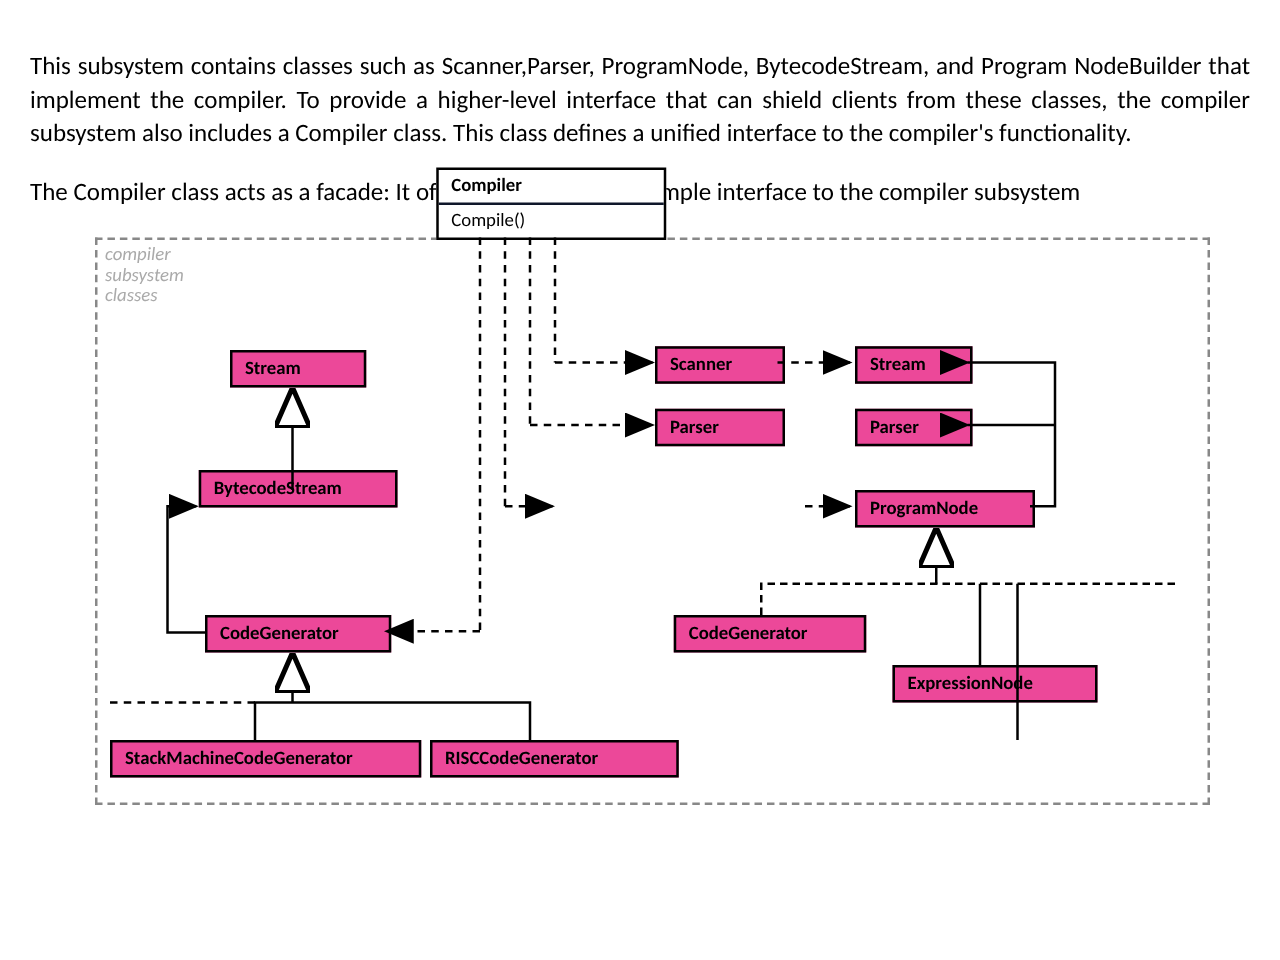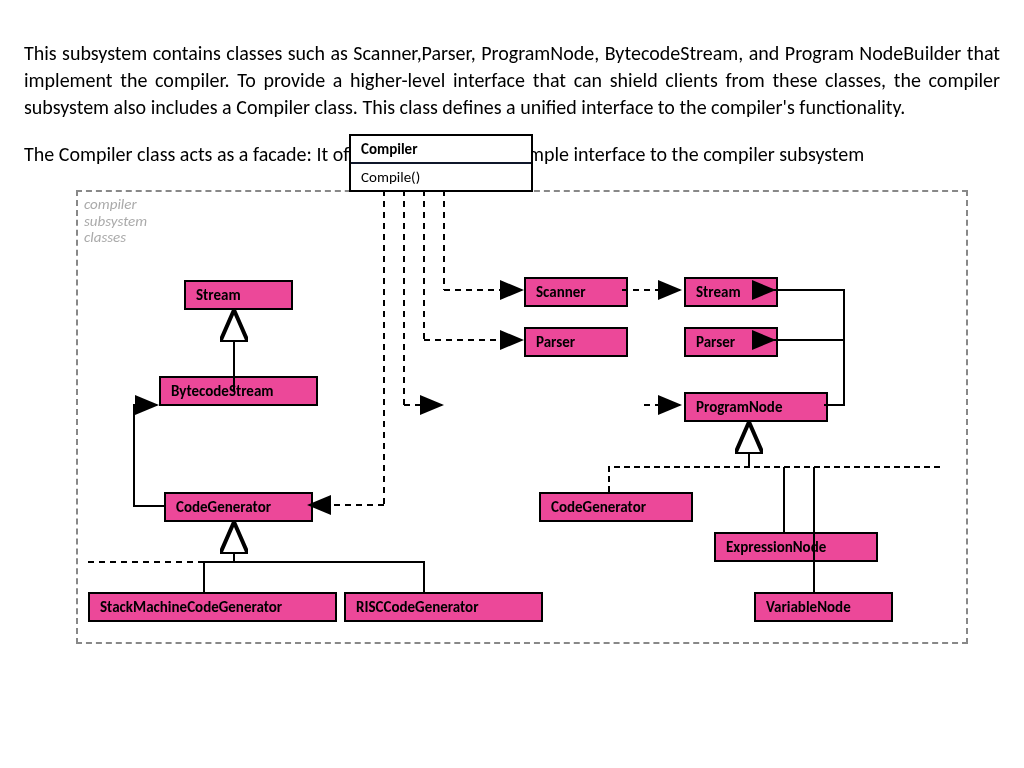--- a/index.html
+++ b/index.html
@@ -42,21 +42,20 @@
     <div class="class-box" style="left:320px;top:460px;width:175px">RISCCodeGenerator</div>
 
     <div class="class-box" style="left:500px;top:145px;width:80px">Scanner</div>
     <div class="class-box" style="left:660px;top:145px;width:70px">Stream</div>
     <div class="class-box" style="left:500px;top:195px;width:80px">Parser</div>
     <div class="class-box" style="left:660px;top:195px;width:70px">Parser</div>
     <div class="class-box italic" style="left:660px;top:260px;width:120px">ProgramNode</div>
 
     <div class="class-box" style="left:515px;top:360px;width:130px">CodeGenerator</div>
     <div class="class-box" style="left:690px;top:400px;width:140px">ExpressionNode</div>
-    <div class="class-box" style="left:730px;top:460px;width:115px">VariableNode</div>
 
     <svg>
       <defs>
         <marker id="arrow" markerWidth="12" markerHeight="10" refX="11" refY="5" orient="auto">
           <path d="M0,0 L12,5 L0,10 Z" fill="#000"></path>
         </marker>
         <marker id="tri" markerWidth="16" markerHeight="14" refX="15" refY="7" orient="auto">
           <path d="M0,0 L16,7 L0,14 Z" fill="#fff" stroke="#000" stroke-width="2"></path>
         </marker>
       </defs>

